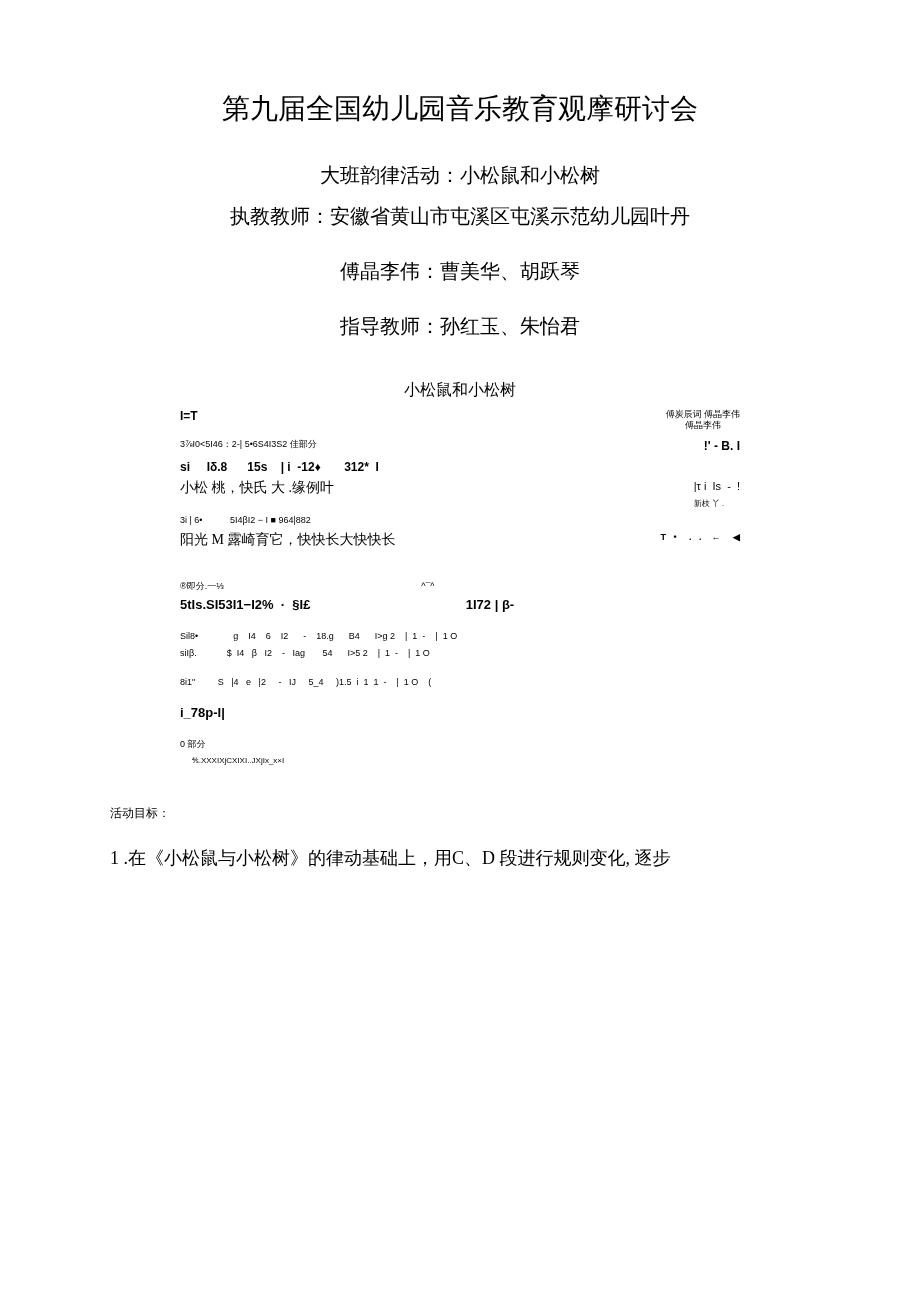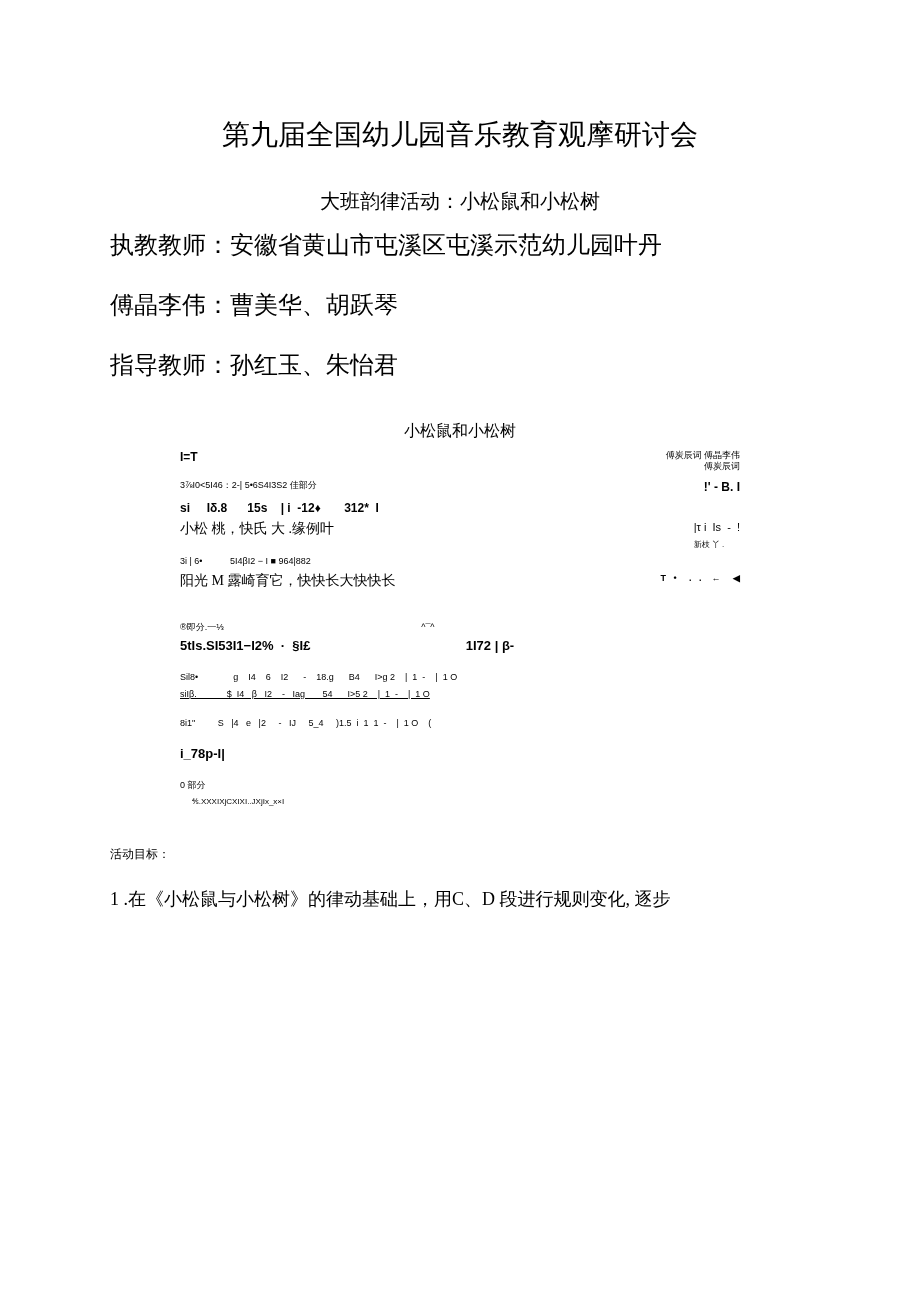--- a/index.html
+++ b/index.html
@@ -5,53 +5,54 @@
   body {
     margin: 0;
     padding: 0;
     background: #fff;
     font-family: "SimSun", "宋体", serif;
     width: 920px;
     height: 1302px;
     position: relative;
   }
   .page {
-    padding: 116px 110px 40px 110px;
+    padding: 90px 110px 40px 110px;
   }
   .title {
     text-align: center;
     font-size: 28px;
     margin-bottom: 34px;
   }
   .subtitle {
     text-align: center;
     font-size: 20px;
     margin-bottom: 14px;
   }
   .teacher-line {
-    font-size: 24px;
+    text-align: center;
+    font-size: 20px;
     margin-bottom: 28px;
   }
   .score-title {
     text-align: center;
     font-size: 16px;
     font-family: "KaiTi","楷体", serif;
     margin-top: 40px;
     margin-bottom: 8px;
   }
   .score-block {
     margin: 0 auto;
     width: 560px;
     font-size: 10px;
     line-height: 1.2;
     position: relative;
   }
   .credit {
     font-size: 9px;
-    text-align: right;
+    text-align: center;
     margin-bottom: 8px;
   }
   .l-it {
     font-weight:bold;
     font-family: Arial, sans-serif;
     font-size:12px;
     margin-bottom:16px;
   }
   .score-row {
     font-family: Arial, "SimSun", sans-serif;
@@ -92,21 +93,21 @@
   <div class="teacher-line">指导教师：孙红玉、朱怡君</div>
 
   <div class="score-title">小松鼠和小松树</div>
 
   <div class="score-block">
 
     <div style="display:flex; justify-content:space-between; align-items:flex-start;">
       <div class="l-it">I=T</div>
       <div class="credit">
         <span>傅炭辰词 傅晶李伟</span><br>
-        <span>傅炭辰词</span>
+        <span>傅晶李伟</span>
       </div>
     </div>
 
     <div style="display:flex; justify-content:space-between;">
       <div class="score-row small">3⅞I0&lt;5I46：2-| 5•6S4I3S2 佳部分</div>
       <div class="score-row bold" style="font-family:Arial;">!' - B. I</div>
     </div>
 
     <div class="score-row bold">si     Iδ.8      15s    | i  -12♦       312*  I</div>
 
@@ -125,21 +126,21 @@
       <div class="score-row small" style="font-family:Arial; font-weight:bold;">T   •     .   .    ←     ◀</div>
     </div>
 
     <div class="score-row small score-line-m">®即分.一⅓                                                                               ^¯^</div>
 
     <div class="score-row bold" style="font-size:13px;">5tIs.SI53I1−I2%  ·  §I£                                           1I72 | β-</div>
 
     <div class="score-row small score-line-m">Sil8•              g    I4    6    I2      -    18.g      B4      I&gt;g 2    |  1  -    |  1 O</div>
 
 
-    <div class="score-row small" style="margin-top:6px;text-decoration:underline;">siIβ.            $  I4   β   I2    -   Iag       54      I&gt;5 2    |  1  -    |  1 O</div>
+    <div class="score-row small" style="margin-top:6px;">siIβ.            $  I4   β   I2    -   Iag       54      I&gt;5 2    |  1  -    |  1 O</div>
 
     <div class="score-row small score-line-m">8i1"         S   |4   e   |2     -   IJ     5_4     )1.5  i  1  1  -    |  1 O    (</div>
 
     <div class="score-row bold score-line-m" style="font-size:13px;">i_78p-I|</div>
 
     <div class="score-row small score-line-m">0 部分</div>
     <div class="score-row tiny" style="margin-left:12px;">⅘.XXXIXjCXIXI..JXjIx_x×I</div>
 
   </div>
 

